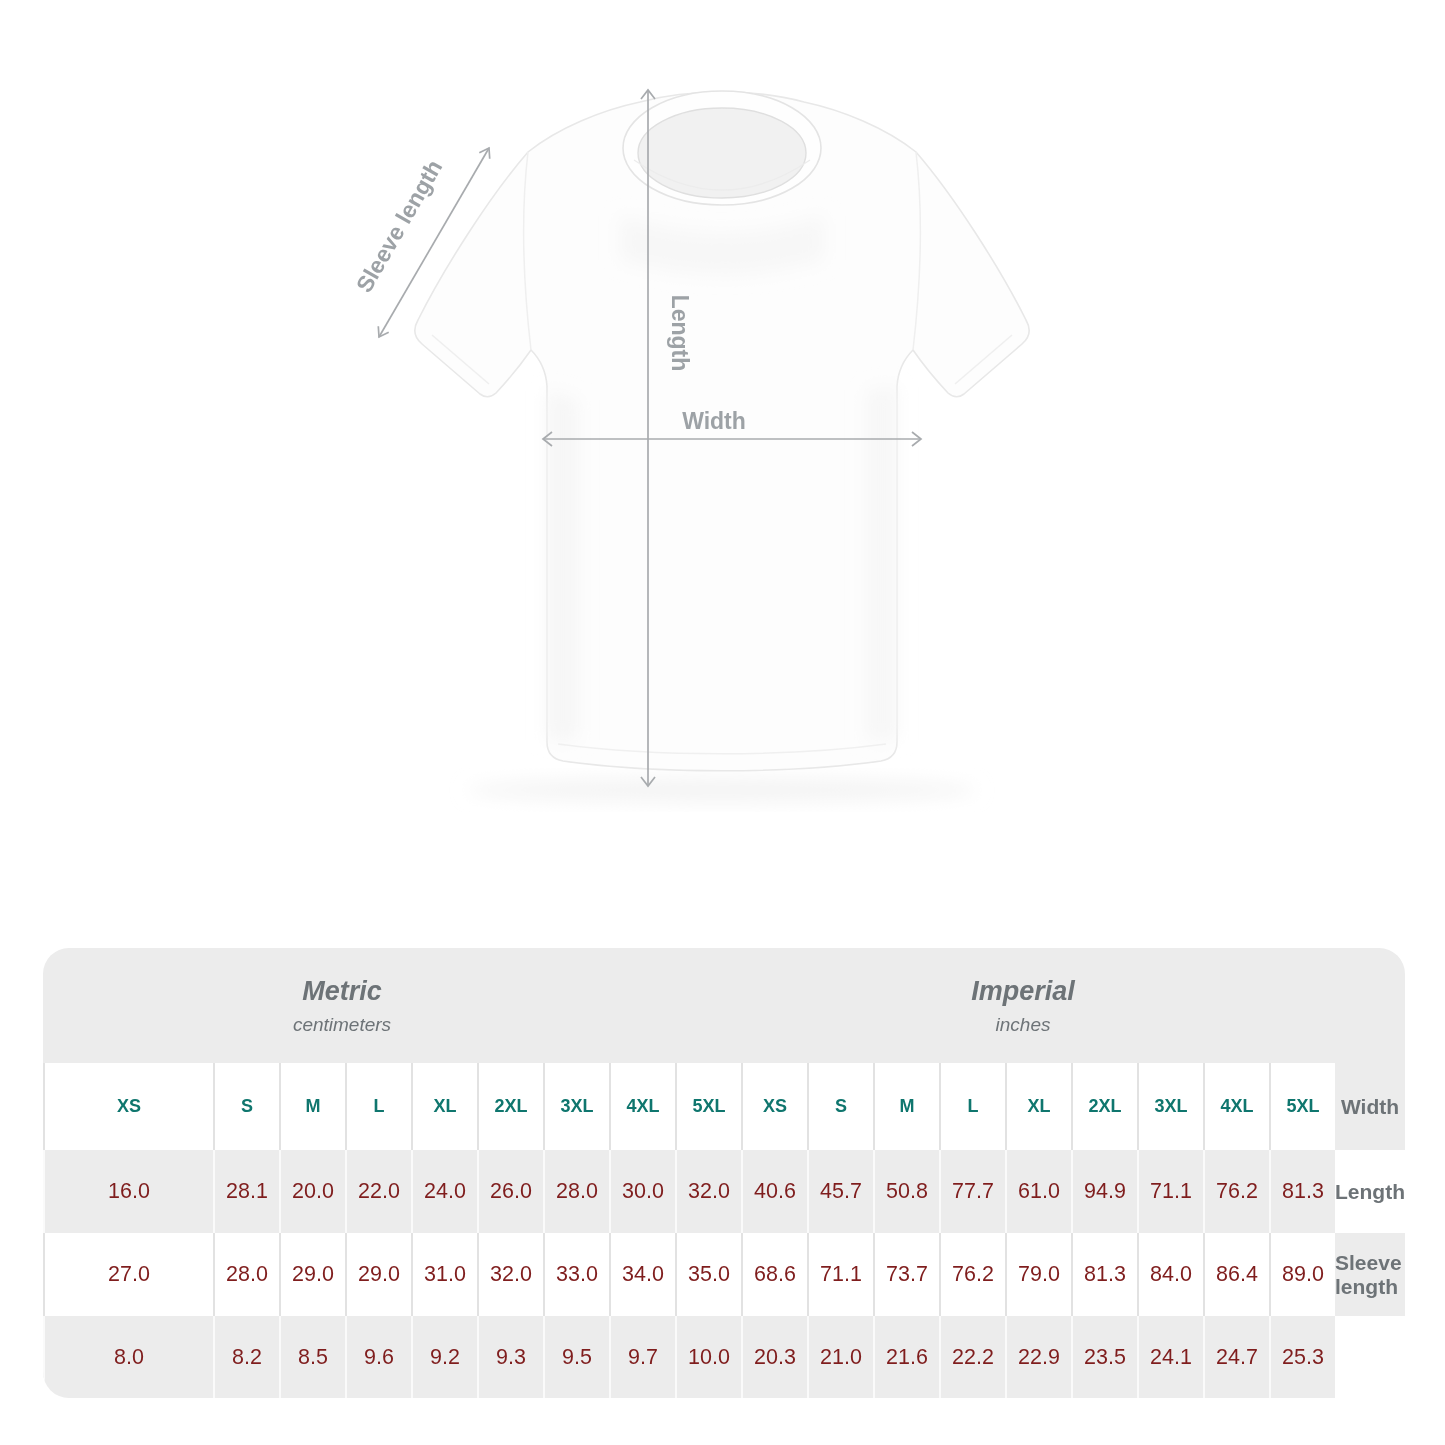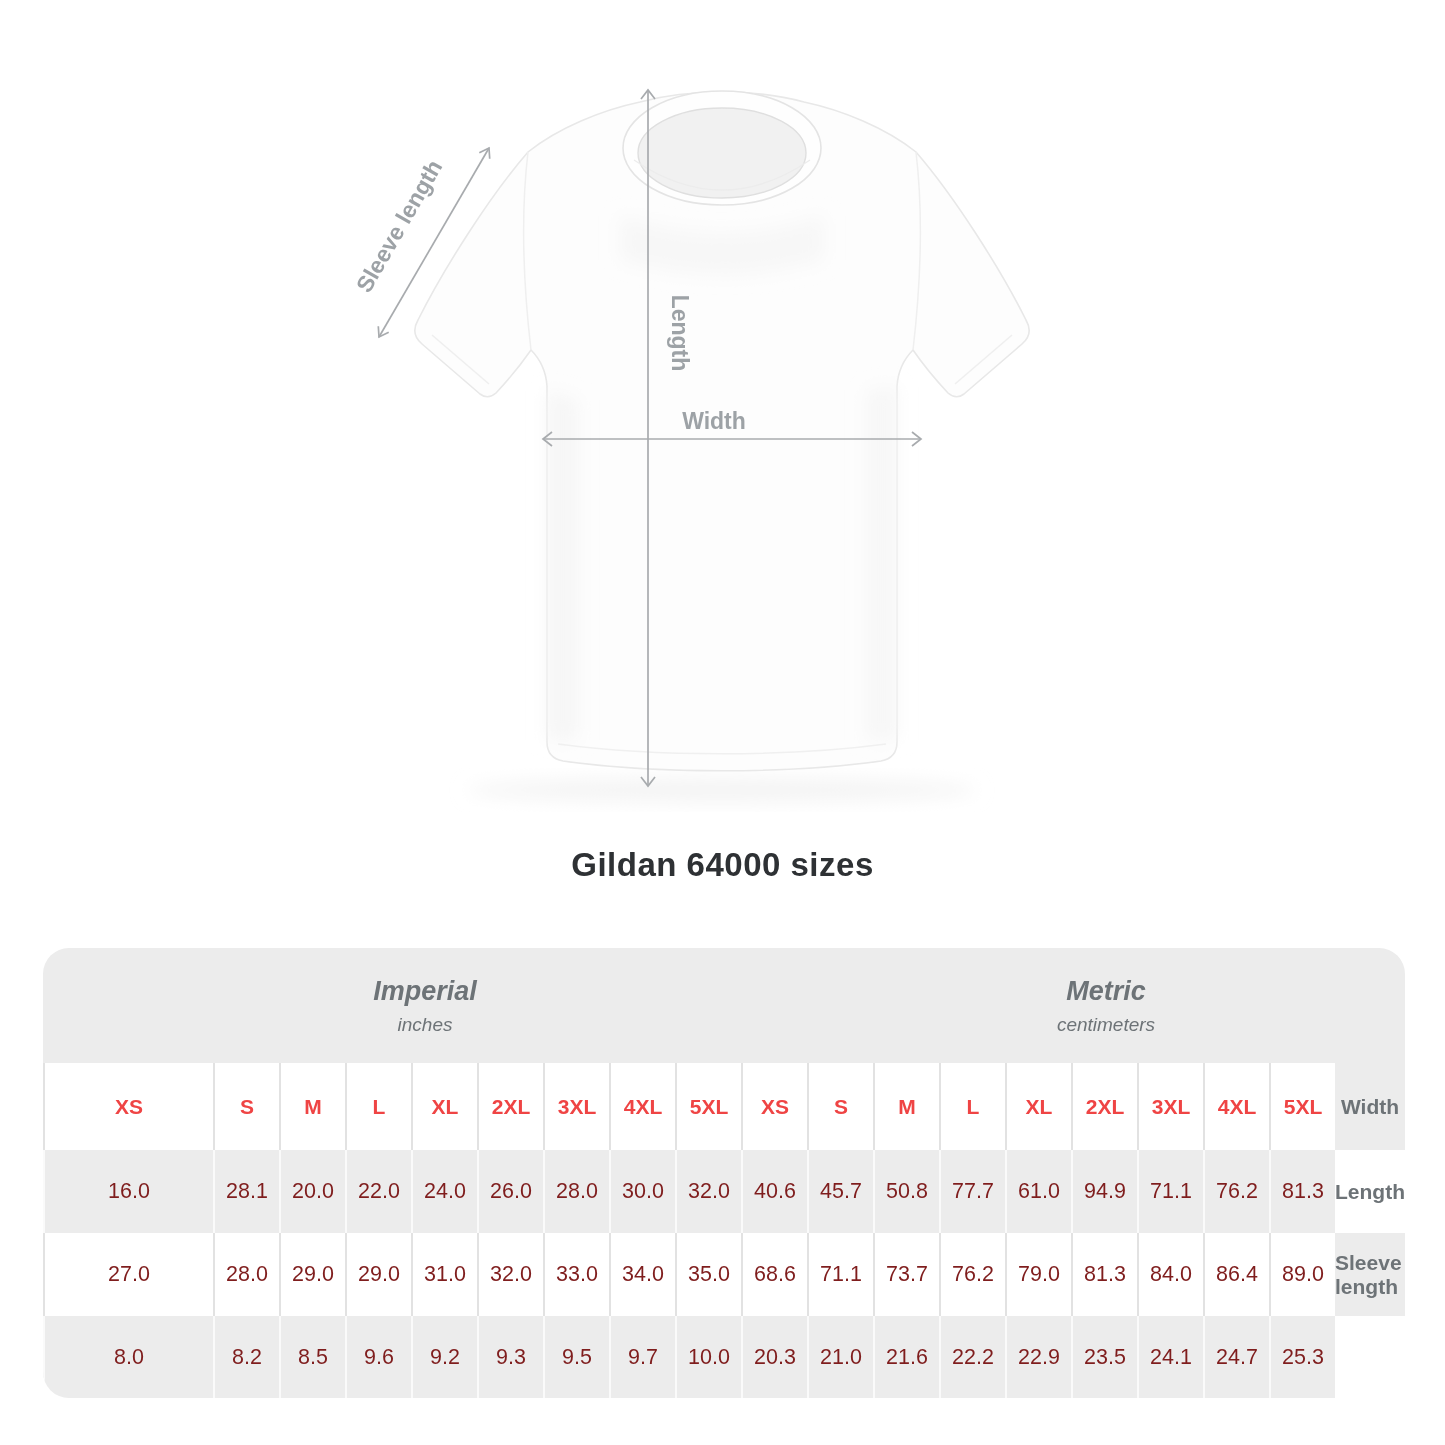--- a/index.html
+++ b/index.html
@@ -28,21 +28,21 @@
     display:grid;
     grid-template-columns:170px repeat(18, 1fr);
     grid-template-rows:87px 83px 83px 82px;
     width:100%;
   }
   .cell{display:flex;align-items:center;justify-content:center;box-sizing:border-box;}
   .cell.sep-light{border-left:2px solid #e2e2e2;}
   .cell.sep-pale{border-left:2px solid #fafafa;}
   .row-gray{background:#ececec;}
   .row-white{background:#ffffff;}
-  .head-text{font-size:21px;font-weight:bold;color:#ef4444;}
+  .head-text{font-size:18px;font-weight:bold;color:#0f766e;}
   .label-text{font-size:21px;font-weight:bold;color:#6d7377;}
   .value-text{font-size:21.5px;color:#7f1d1d;}
 </style>
 </head>
 <body>
 
 <div id="canvas">
 
   <svg id="hero" viewBox="0 0 1445 840">
     <defs>
@@ -118,32 +118,31 @@
         <path d="M 388.7,332.2 L 379,337 L 378.3,326.2"></path>
       </g>
     </g>
 
     <text x="714" y="429" text-anchor="middle" font-size="23" font-weight="bold" fill="#9da2a6">Width</text>
     <text transform="translate(672,333) rotate(90)" text-anchor="middle" font-size="23" font-weight="bold" fill="#9da2a6">Length</text>
     <text transform="translate(406,230) rotate(-60)" text-anchor="middle" font-size="23" font-weight="bold" fill="#9da2a6">Sleeve length</text>
   </svg>
 
   <div id="heading">
-    <div id="title">Gildan 64000 sizes</div>
   </div>
 
   <div id="size-table">
     <div id="unit-band">
+      <div class="unit-half metric">
+        <div class="unit-name">Metric</div>
+        <div class="unit-sub">centimeters</div>
+      </div>
       <div class="unit-half imperial">
         <div class="unit-name">Imperial</div>
         <div class="unit-sub">inches</div>
-      </div>
-      <div class="unit-half metric">
-        <div class="unit-name">Metric</div>
-        <div class="unit-sub">centimeters</div>
       </div>
     </div>
     <div id="size-grid">
         <div class="cell row-white sep-light head-text">XS</div>
         <div class="cell row-white sep-light head-text">S</div>
         <div class="cell row-white sep-light head-text">M</div>
         <div class="cell row-white sep-light head-text">L</div>
         <div class="cell row-white sep-light head-text">XL</div>
         <div class="cell row-white sep-light head-text">2XL</div>
         <div class="cell row-white sep-light head-text">3XL</div>

